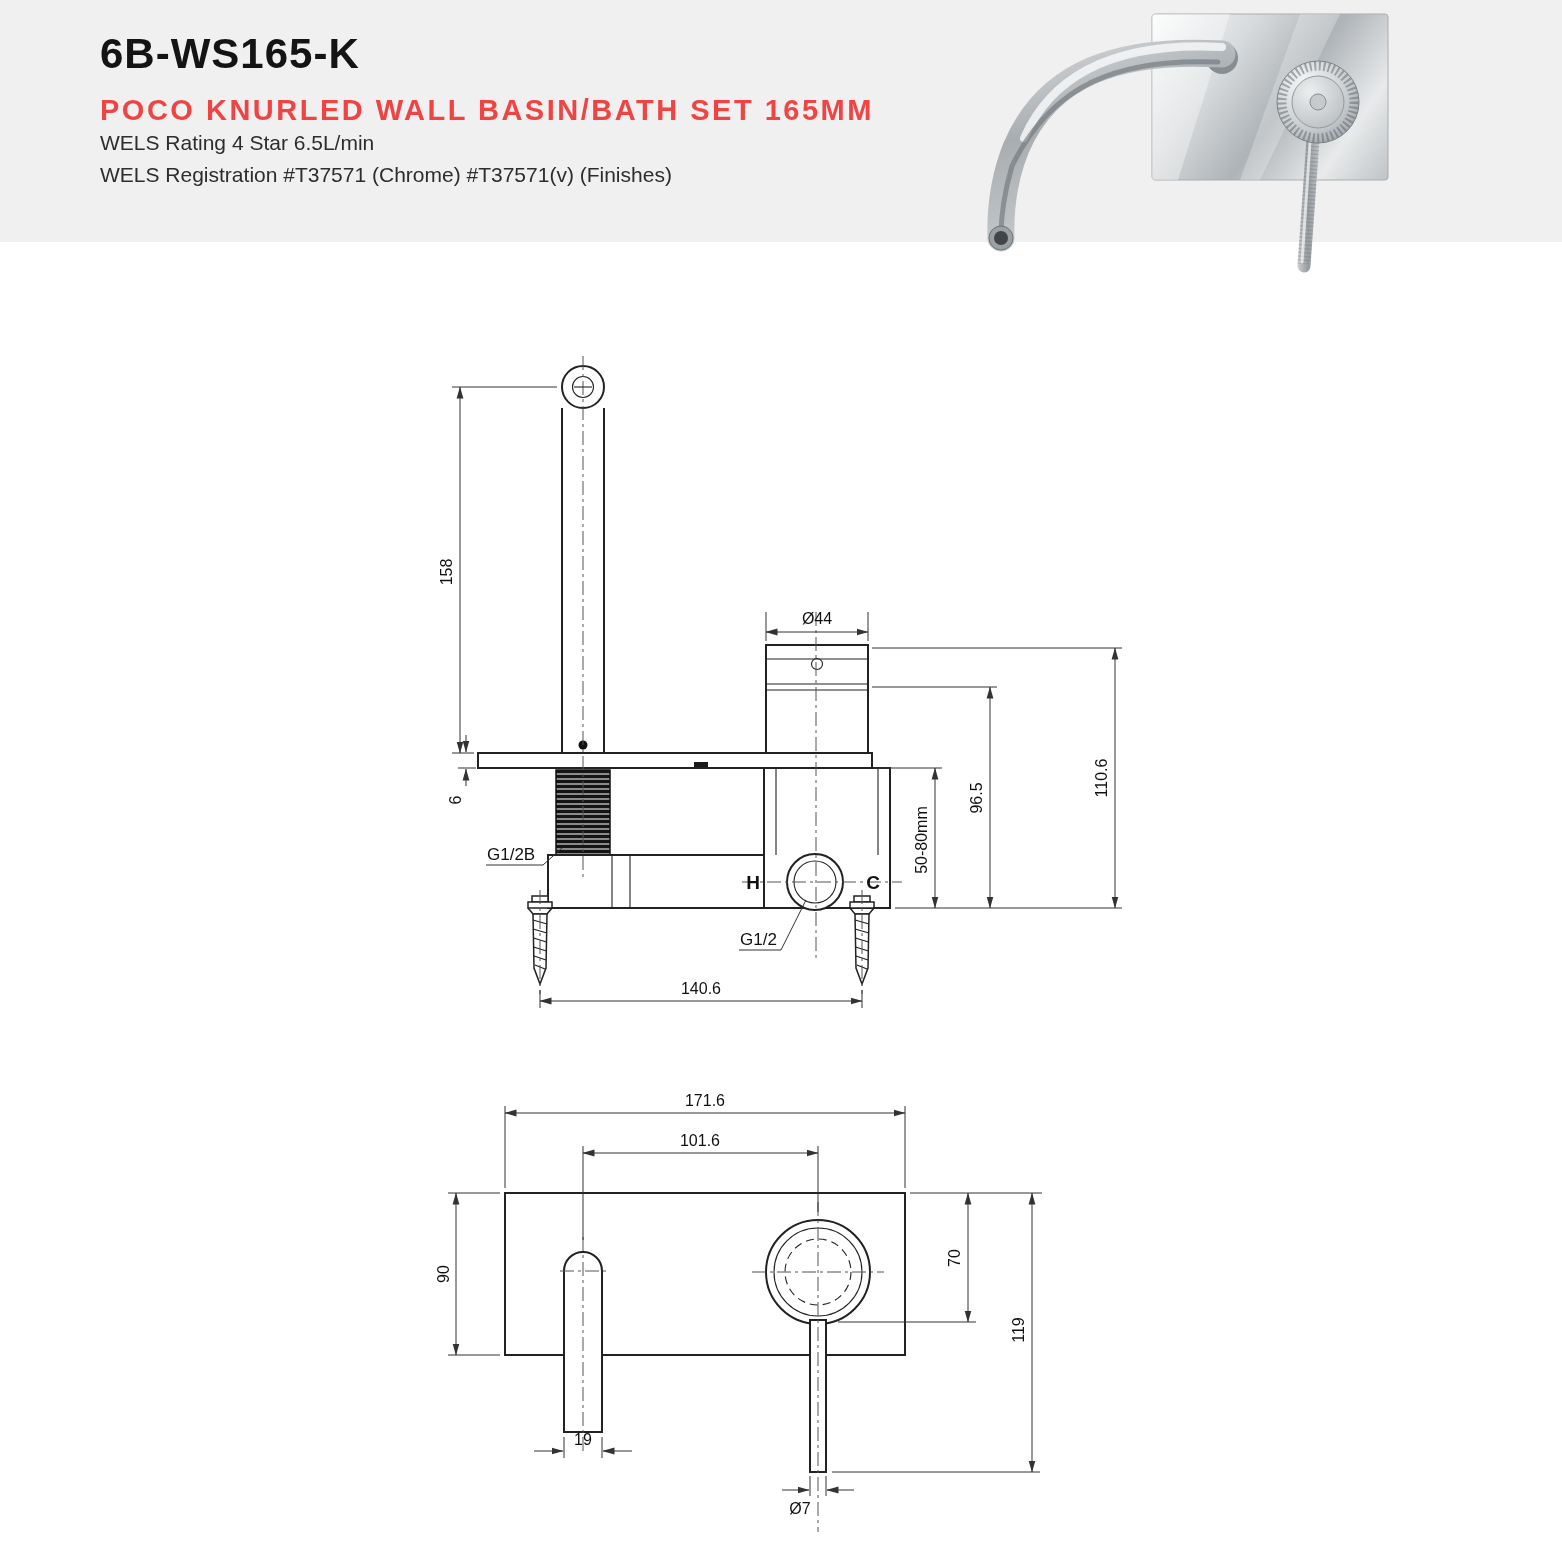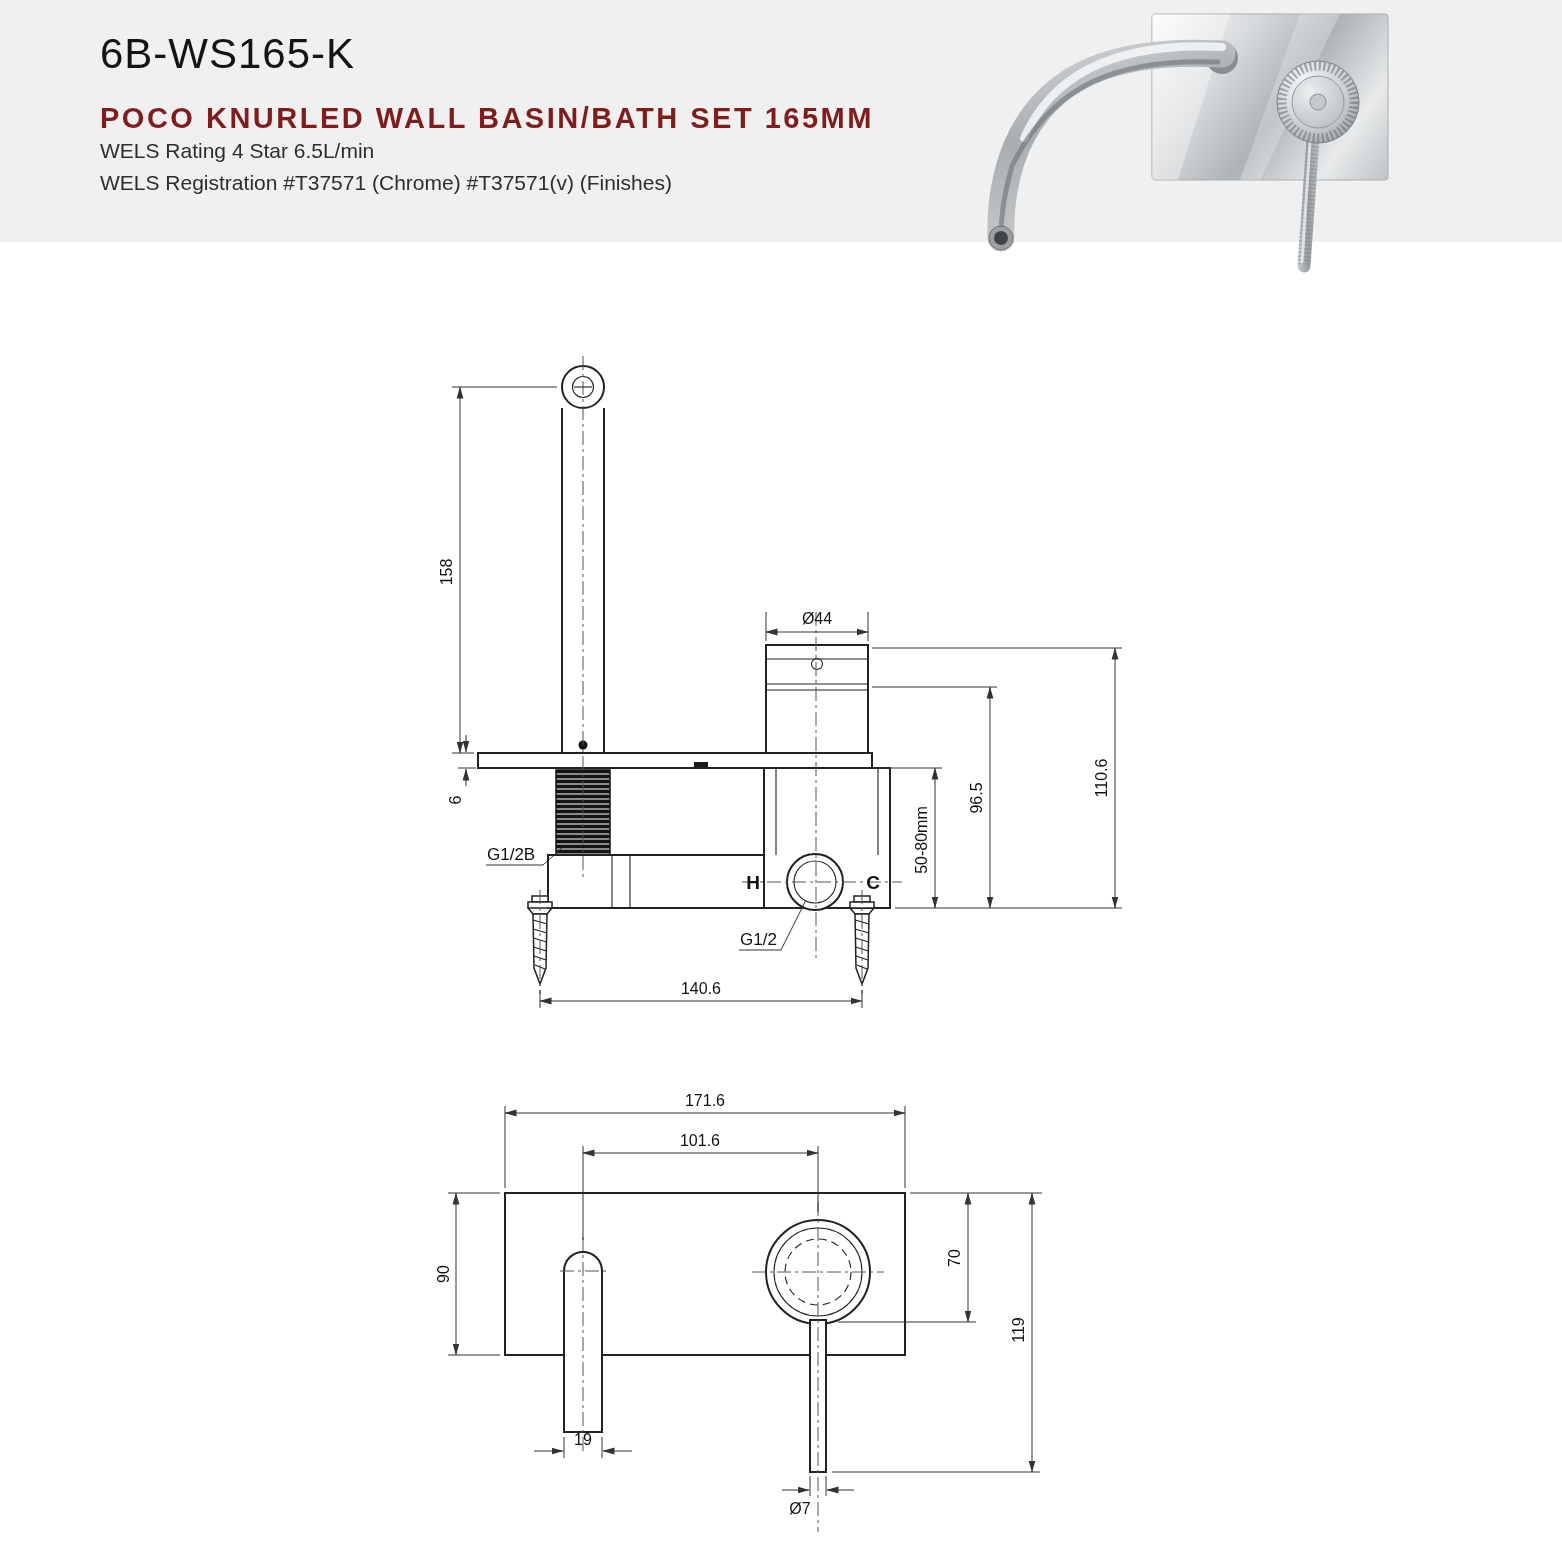--- a/index.html
+++ b/index.html
@@ -1,21 +1,21 @@
 <!DOCTYPE html>
 <html><head>
 <meta charset="utf-8">
 <style>
   * { margin:0; padding:0; box-sizing:border-box; }
   html,body { width:1562px; height:1560px; background:#ffffff;
     font-family:"Liberation Sans", sans-serif; position:relative; overflow:hidden; }
   .header-band { position:absolute; left:0; top:0; width:1562px; height:242px; background:#f0f0f1; }
   .header-text { position:absolute; left:100px; top:30px; }
-  .product-code { font-size:42px; font-weight:400; color:#141414; letter-spacing:1px; }
-  .product-title { font-size:29px; font-weight:700; color:#7f1d1d; letter-spacing:2.5px; margin-top:24px; }
+  .product-code { font-size:42px; font-weight:700; color:#141414; letter-spacing:1px; }
+  .product-title { font-size:29px; font-weight:700; color:#ef4444; letter-spacing:2.5px; margin-top:16px; }
   .wels-line { font-size:21px; color:#2d2d2d; line-height:1.5; }
   .wels-block { }
   svg.drawing { position:absolute; left:0; top:0; }
 
   .obj  { stroke:#222; stroke-width:2; fill:none; }
   .objf { stroke:#222; stroke-width:2; fill:#fff; }
   .thin { stroke:#222; stroke-width:1.1; fill:none; }
   .cl   { stroke:#555; stroke-width:1; stroke-dasharray:14 4 3 4; fill:none; }
   .dim  { stroke:#333; stroke-width:1; fill:none; }
   .dimtxt { font-size:16px; fill:#111; font-family:"Liberation Sans", sans-serif; }

